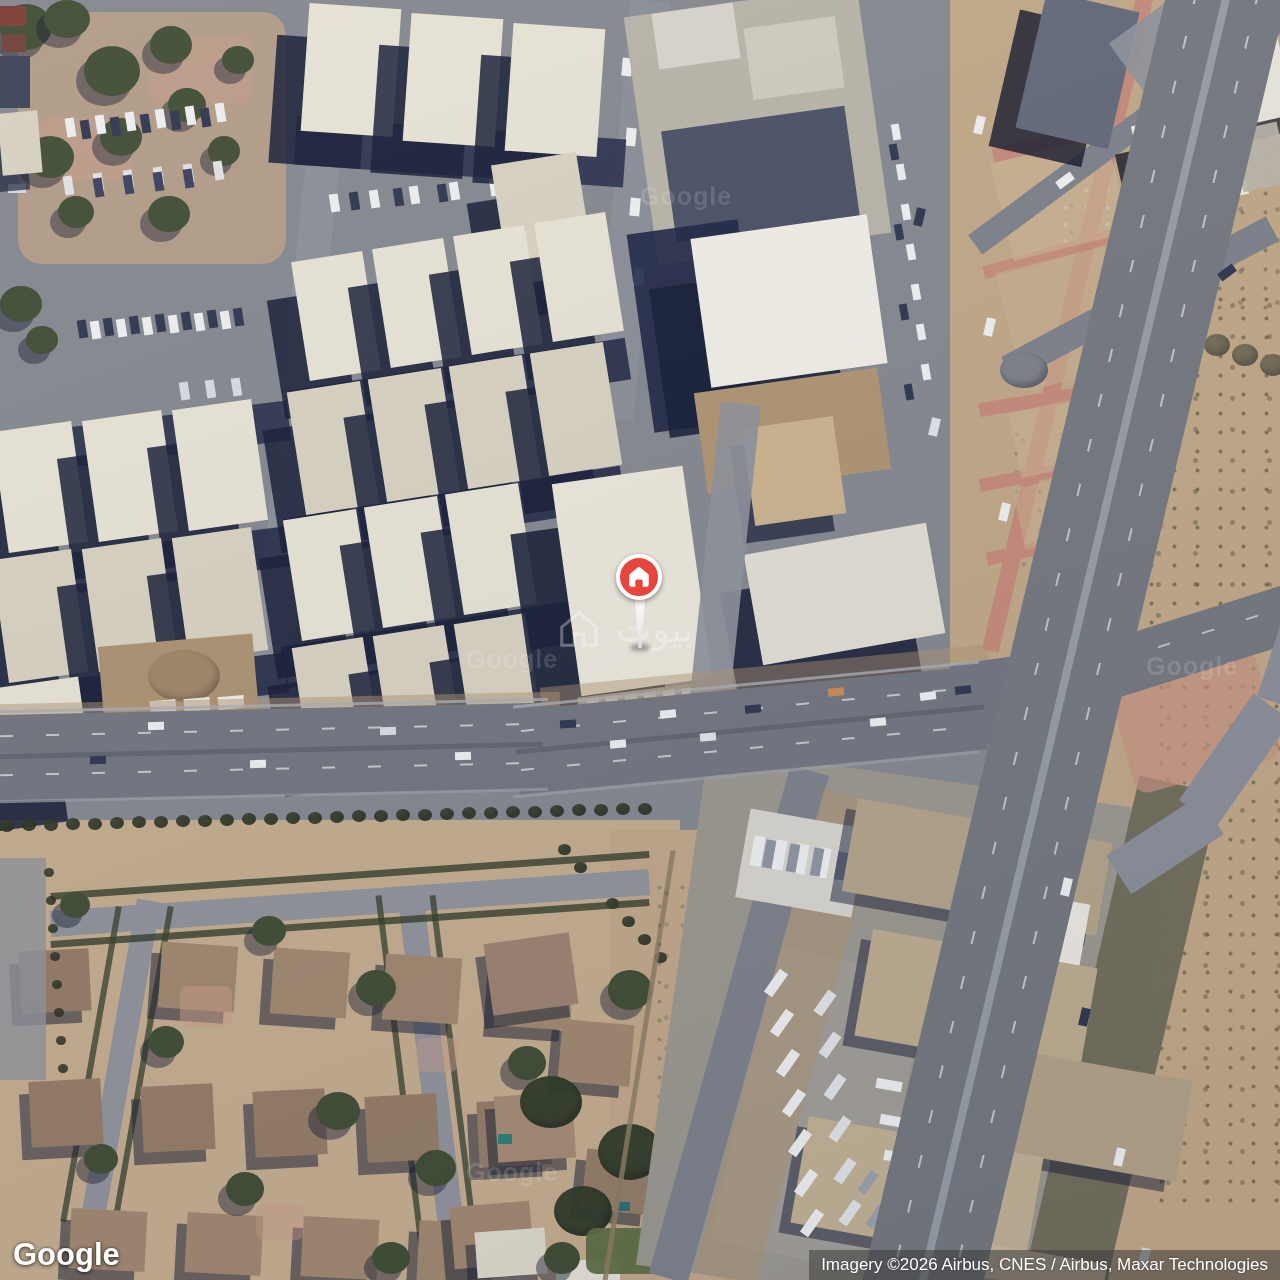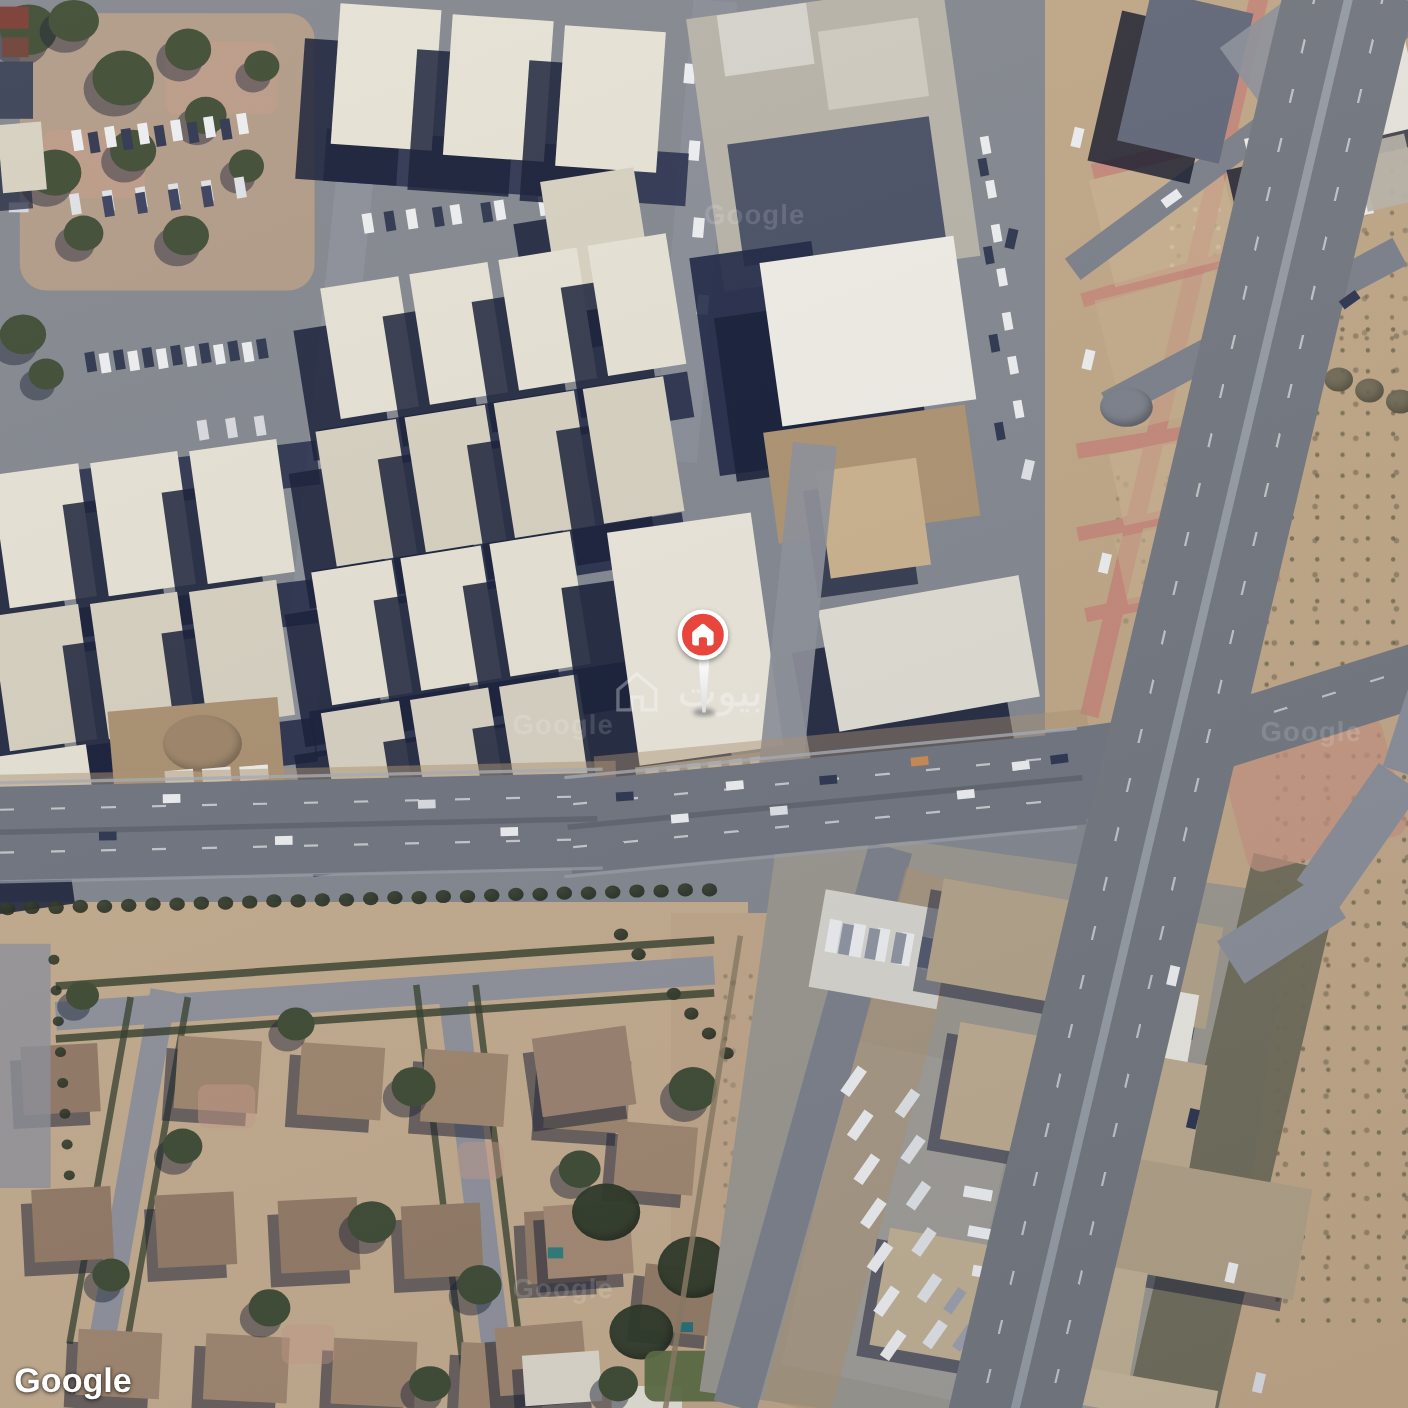--- a/index.html
+++ b/index.html
@@ -448,13 +448,16 @@
     <div class="marker-stem"></div>
     <div class="marker-circle" id="marker-circle" style="background: rgb(232, 69, 60);">
       <svg width="26" height="26" viewBox="0 0 24 24">
         <path fill="#ffffff" d="M12 2.8c.42 0 .83.15 1.15.42l7.2 6.05c.41.35.65.86.65 1.4V19a2 2 0 0 1-2 2h-3.6v-5.1c0-.92-.74-1.66-1.66-1.66h-3.48c-.92 0-1.66.74-1.66 1.66V21H5a2 2 0 0 1-2-2v-8.33c0-.54.24-1.05.65-1.4l7.2-6.05c.32-.27.73-.42 1.15-.42z"></path>
       </svg>
     </div>
   </div>
 
   <div class="google-logo">Google</div>
 
+  <div class="attribution-bar">
+    <span>Imagery ©2026 Airbus, CNES / Airbus, Maxar Technologies</span>
+  </div>
 </div>
 
 </body></html>

